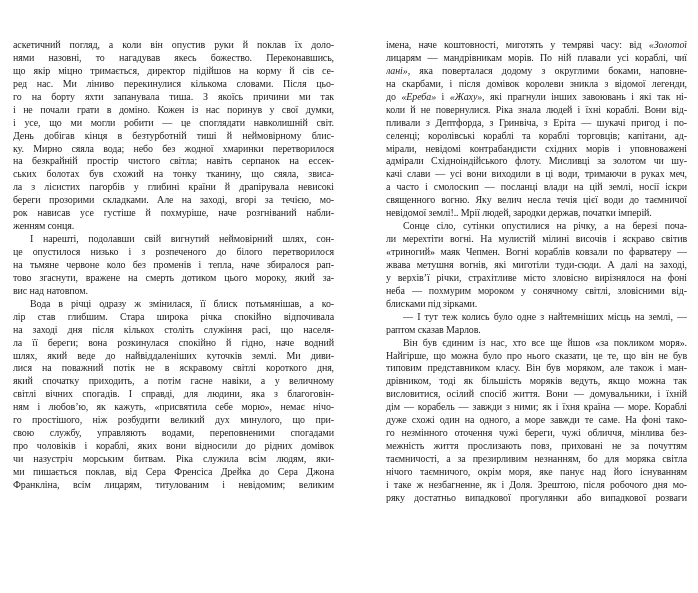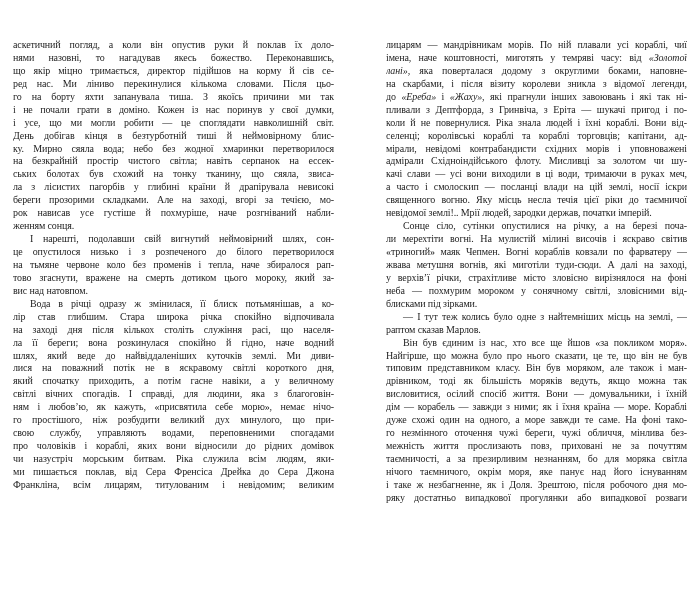--- a/index.html
+++ b/index.html
@@ -99,33 +99,33 @@
         <div class="line">про чоловіків і кораблі, яких вони відносили до рідних домівок</div>
         <div class="line">чи назустріч морським битвам. Ріка служила всім людям, яки-</div>
         <div class="line">ми пишається поклав, від Сера Френсіса Дрейка до Сера Джона</div>
         <div class="line">Франкліна, всім лицарям, титулованим і невідомим; великим</div>
       </div>
     <div class="pagenum" id="pagenum-left">10</div>
   </div>
 
   <div class="page">
     <div class="page-text" id="page-right-text">
+        <div class="line"><span>імена, наче коштовності, миготять у темряві часу: від </span><span class="it">«Золотої</span></div>
         <div class="line">лицарям — мандрівникам морів. По ній плавали усі кораблі, чиї</div>
-        <div class="line"><span>імена, наче коштовності, миготять у темряві часу: від </span><span class="it">«Золотої</span></div>
         <div class="line"><span class="it">лані»</span><span>, яка поверталася додому з округлими боками, наповне-</span></div>
-        <div class="line">на скарбами, і після візиту королеви зникла з відомої легенди,</div>
+        <div class="line">на скарбами, і після домівок королеви зникла з відомої легенди,</div>
         <div class="line"><span>до </span><span class="it">«Ереба»</span><span> і </span><span class="it">«Жаху»</span><span>, які прагнули інших завоювань і які так ні-</span></div>
+        <div class="line">коли й не повернулися. Ріка знала людей і їхні кораблі. Вони від-</div>
         <div class="line">пливали з Дептфорда, з Гринвіча, з Еріта — шукачі пригод і по-</div>
-        <div class="line">коли й не повернулися. Ріка знала людей і їхні кораблі. Вони від-</div>
         <div class="line">селенці; королівські кораблі та кораблі торговців; капітани, ад-</div>
         <div class="line">мірали, невідомі контрабандисти східних морів і уповноважені</div>
         <div class="line">адмірали Східноіндійського флоту. Мисливці за золотом чи шу-</div>
         <div class="line">качі слави — усі вони виходили в ці води, тримаючи в руках меч,</div>
         <div class="line">а часто і смолоскип — посланці влади на цій землі, носії іскри</div>
-        <div class="line">священного вогню. Яку місць несла течія цієї ріки до таємничої</div>
+        <div class="line">священного вогню. Яку велич несла течія цієї води до таємничої</div>
         <div class="line endline">невідомої землі!.. Мрії людей, зародки держав, початки імперій.</div>
         <div class="line indent">Сонце сіло, сутінки опустилися на річку, а на березі поча-</div>
         <div class="line">ли мерехтіти вогні. На мулистій мілині височів і яскраво світив</div>
         <div class="line">«триногий» маяк Чепмен. Вогні кораблів ковзали по фарватеру —</div>
         <div class="line">жвава метушня вогнів, які миготіли туди-сюди. А далі на заході,</div>
         <div class="line">у верхів’ї річки, страхітливе місто зловісно вирізнялося на фоні</div>
         <div class="line">неба — похмурим мороком у сонячному світлі, зловісними від-</div>
         <div class="line endline">блисками під зірками.</div>
         <div class="line indent">— І тут теж колись було одне з найтемніших місць на землі, —</div>
         <div class="line endline">раптом сказав Марлов.</div>

